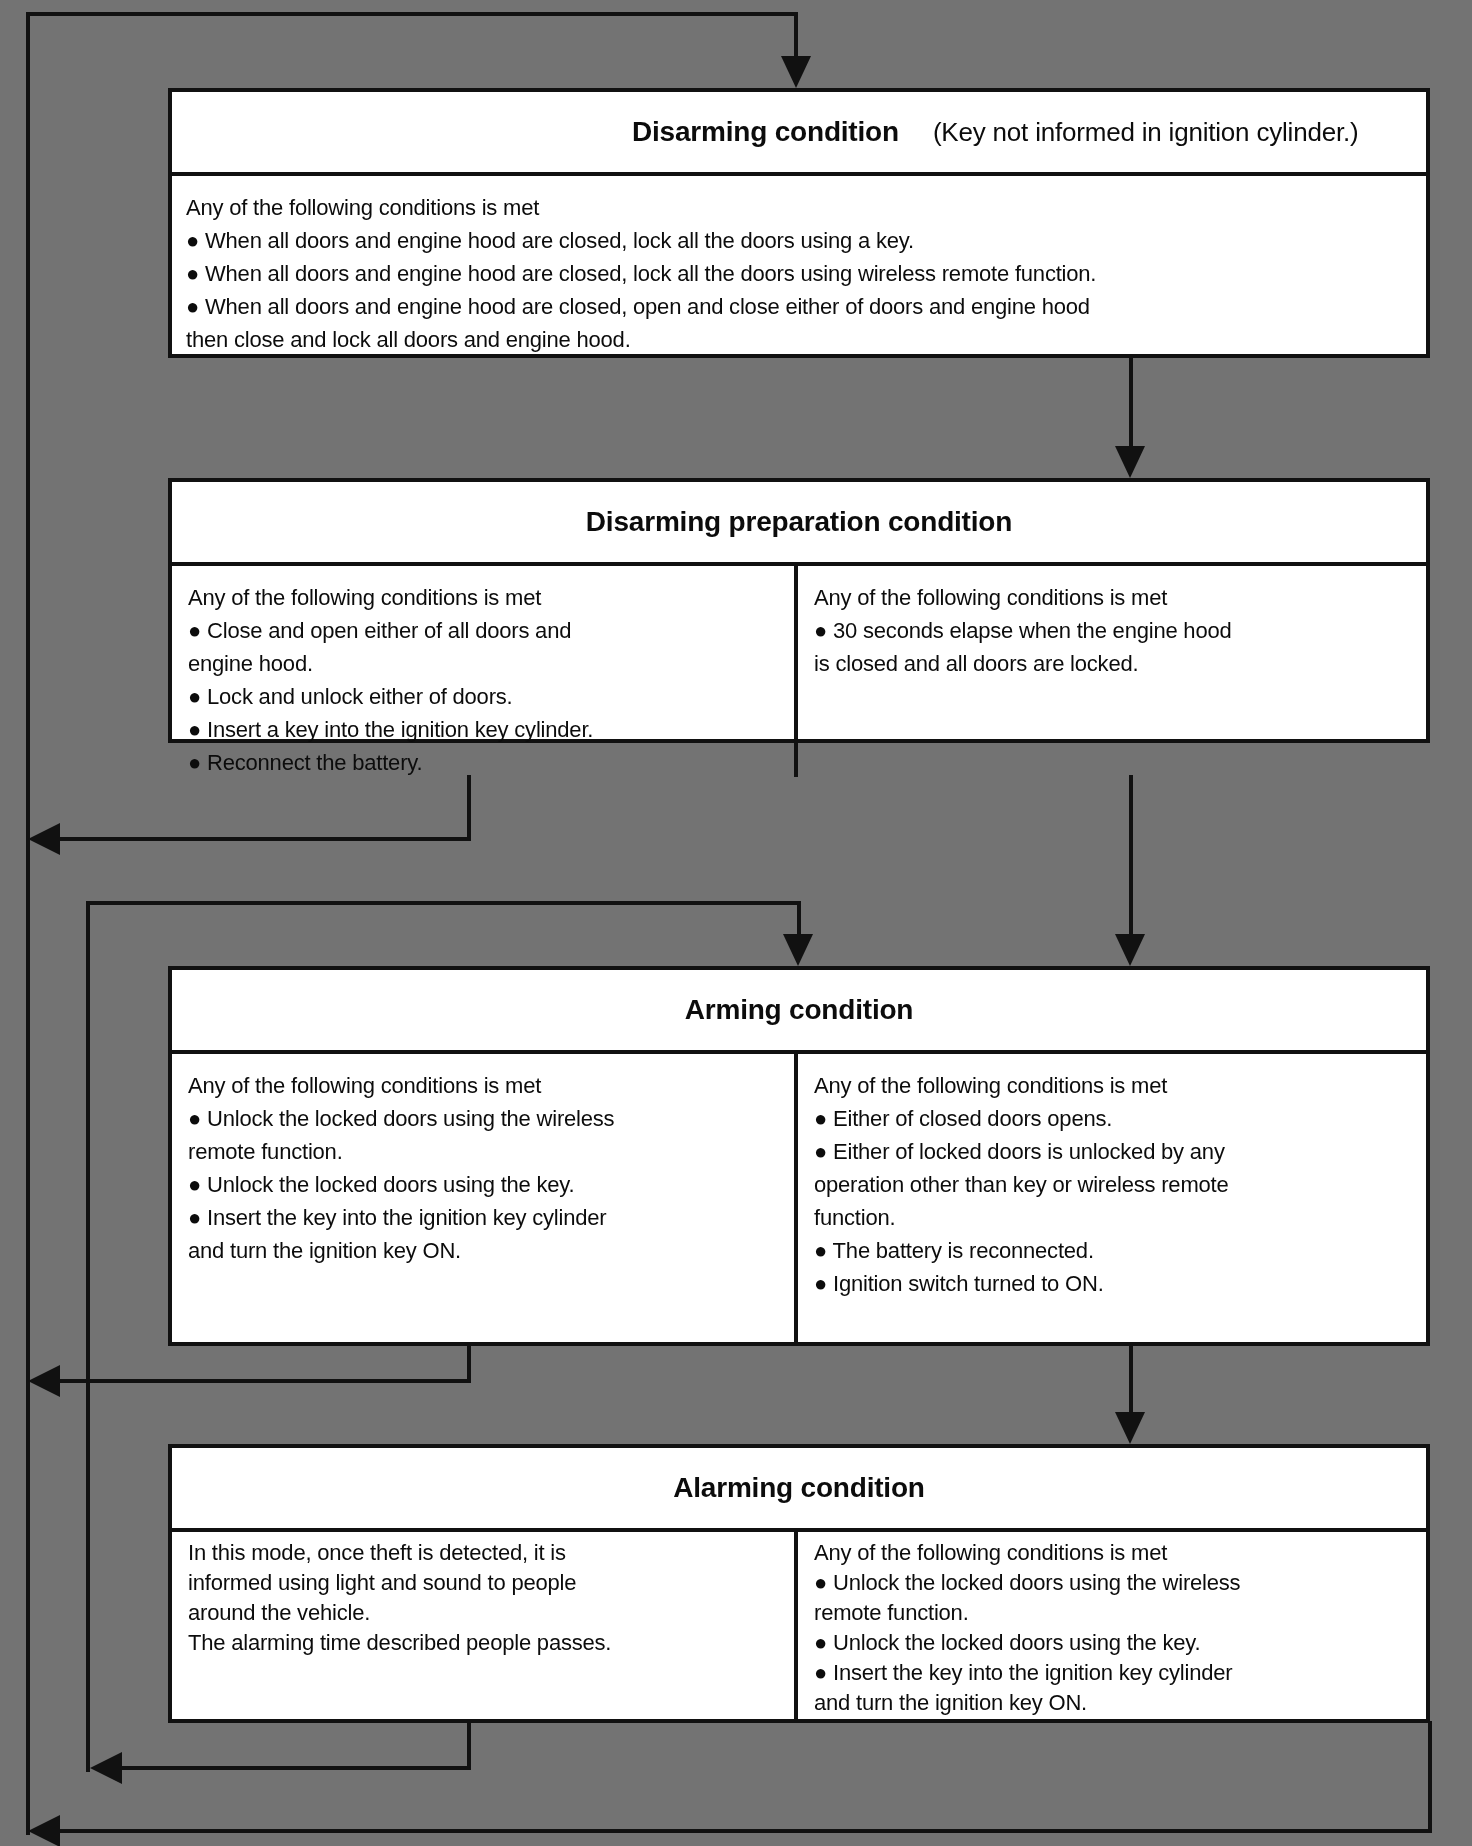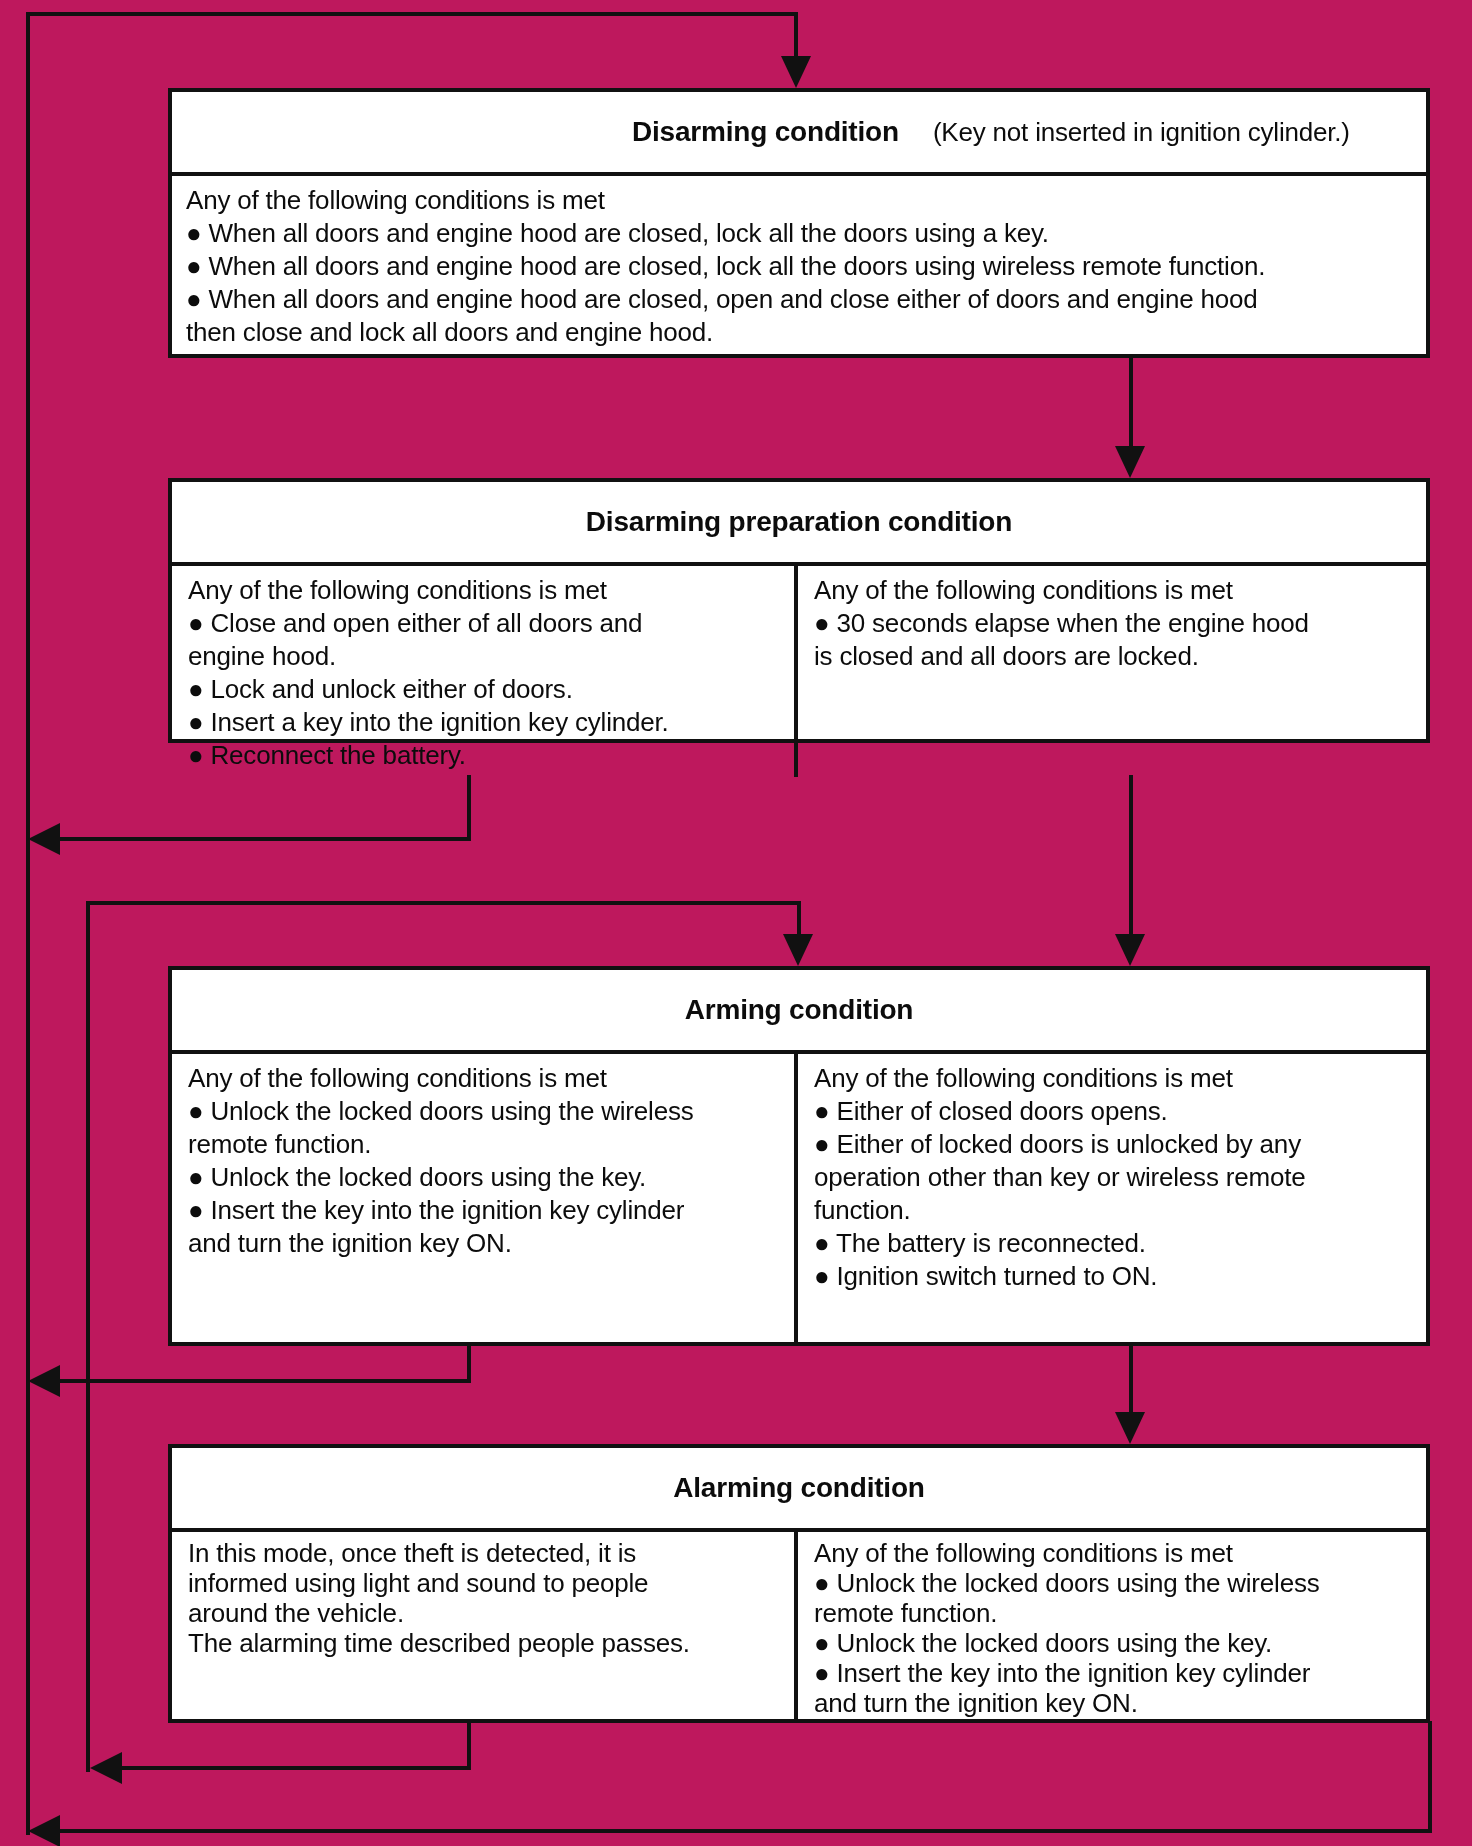--- a/index.html
+++ b/index.html
@@ -1,19 +1,19 @@
 <!DOCTYPE html>
 <html><head>
 <meta charset="utf-8">
 <style>
   html,body{margin:0;padding:0;background:#e8e8e8;}
   .stage{
     position:relative;
     width:1472px;height:1846px;
-    background:#be185d;
+    background:#737373;
     font-family:"Liberation Sans", sans-serif;
     color:#0c0c0c;
     overflow:hidden;
   }
   
   .line{position:absolute;background:#111;}
   .ah-down{
     position:absolute;width:0;height:0;
     border-left:15px solid transparent;
     border-right:15px solid transparent;
@@ -46,22 +46,22 @@
   .title-note{font-weight:normal;font-size:26px;margin-left:34px;}
 
   .box-body{display:flex;align-items:stretch;}
   #box-disarming  .box-body{height:182px;}
   #box-preparation .box-body{height:211px;}
   #box-arming     .box-body{height:292px;}
   #box-alarming   .box-body{height:191px;}
 
   .col{
     box-sizing:border-box;
-    padding:8px 14px 4px 16px;
-    font-size:26px;line-height:33px;letter-spacing:-0.2px;
+    padding:15px 14px 4px 16px;
+    font-size:22px;line-height:33px;letter-spacing:-0.2px;
     white-space:pre-wrap;
   }
   .col-full{width:100%;padding-left:14px;}
   .col-left{width:626px;flex:none;border-right:4px solid #111;}
   .col-right{flex:1;}
   #box-alarming .col{line-height:30px;padding-top:6px;}
   .para{margin:0;}
   .bullet{display:inline;}
 </style>
 </head>
@@ -100,21 +100,21 @@
   <div class="line" style="left:118px;top:1766px;width:353px;height:4px;"></div>
   <div class="ah-left" style="left:90px;top:1752px;"></div>
 
   <div class="line" style="left:1428px;top:1721px;width:4px;height:112px;"></div>
   <div class="line" style="left:56px;top:1829px;width:1376px;height:4px;"></div>
   <div class="ah-left" style="left:28px;top:1815px;"></div>
 
   <div class="box" id="box-disarming">
     <div class="box-header">
       <span>Disarming condition</span>
-      <span class="title-note">(Key not inserted in ignition cylinder.)</span>
+      <span class="title-note">(Key not informed in ignition cylinder.)</span>
     </div>
     <div class="box-body">
       <div class="col col-full"><div class="para">Any of the following conditions is met</div><div class="para"><span class="bullet">● </span>When all doors and engine hood are closed, lock all the doors using a key.</div><div class="para"><span class="bullet">● </span>When all doors and engine hood are closed, lock all the doors using wireless remote function.</div><div class="para"><span class="bullet">● </span>When all doors and engine hood are closed, open and close either of doors and engine hood
 then close and lock all doors and engine hood.</div></div>
     </div>
   </div>
 
   <div class="box" id="box-preparation">
     <div class="box-header">
       <span>Disarming preparation condition</span>

